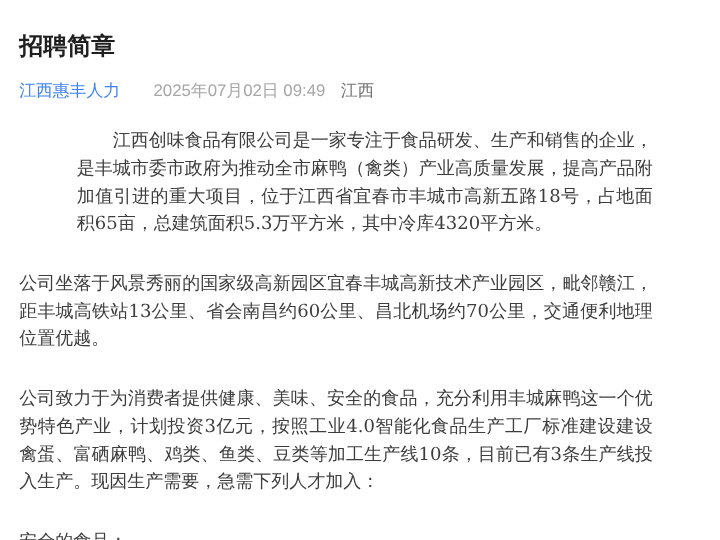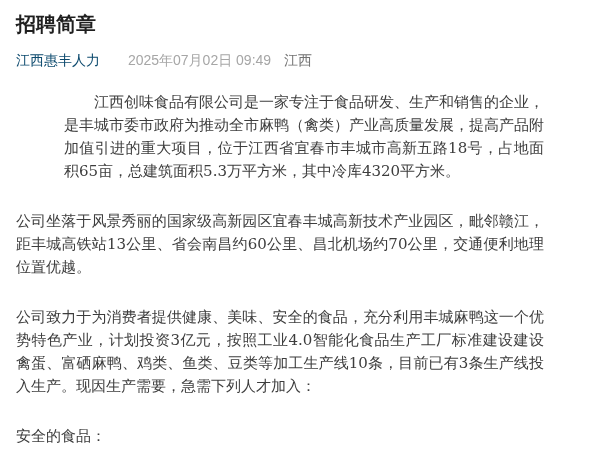--- a/index.html
+++ b/index.html
@@ -10,39 +10,39 @@
   body {
     width: 600px;
     height: 450px;
     overflow: hidden;
     font-family: "Liberation Sans", sans-serif;
   }
   .page {
     box-sizing: border-box;
     width: 560px;
     height: 450px;
-    padding: 11px 16px 0 16px;
+    padding: 26px 16px 0 16px;
     background: #ffffff;
   }
   .article-title {
     margin: 0 0 13px 0;
     font-size: 20px;
     line-height: 26px;
     font-weight: 700;
     color: #1f1f1f;
     font-family: "Liberation Sans", sans-serif;
   }
   .article-meta {
     font-size: 14px;
     line-height: 20px;
     margin: 0 0 21px 0;
     white-space: nowrap;
   }
   .account-name {
-    color: #0c4a6e;
+    color: #3b82f6;
     cursor: pointer;
   }
   .publish-datetime {
     color: #a6a6a6;
     margin-left: 24px;
   }
   .publish-location {
     color: #737373;
     margin-left: 9px;
   }

